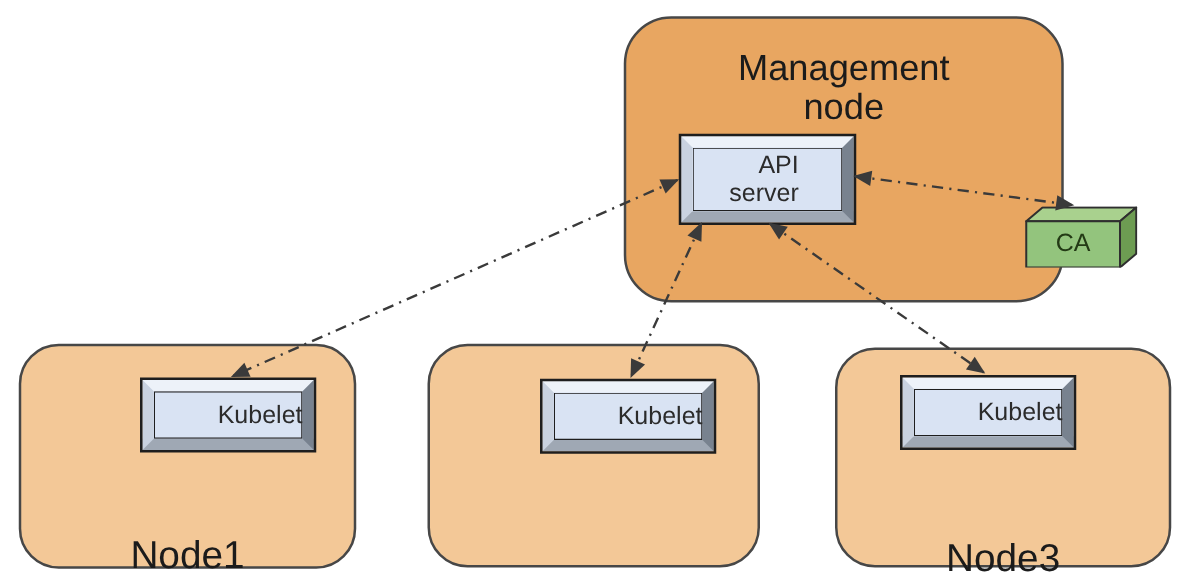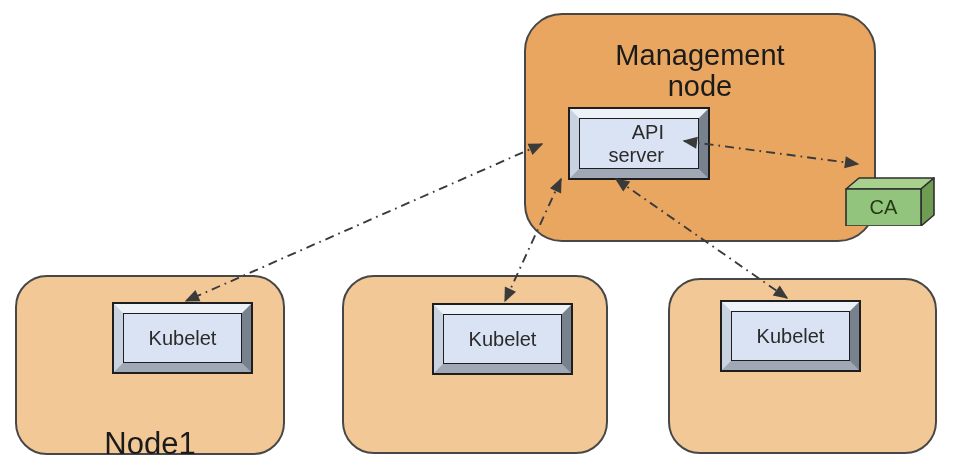--- a/index.html
+++ b/index.html
@@ -12,21 +12,21 @@
     background:#ffffff;
   }
 
   
   .group-node{
     position:absolute;
     box-sizing:border-box;
     border:2px solid #474747;
   }
   .mgmt{
-    left:524px;top:13px;width:352px;height:229px;
+    left:499px;top:13px;width:352px;height:229px;
     border-radius:38px;
     background:var(--management-node-fill,#E8A661);
   }
   .worker{
     border-radius:32px;
     background:var(--worker-node-fill,#F3C897);
   }
   .worker.n1{left:15px;top:275px;width:270px;height:180px;}
   .worker.n2{left:342px;top:275px;width:266px;height:179px;}
   .worker.n3{left:668px;top:278px;width:269px;height:176px;}
@@ -62,28 +62,28 @@
     display:flex;
     align-items:center;
   }
   .bevel .lbl{
     font-size:20px;
     line-height:23px;
     color:#2b2b2b;
   }
   .api-box{left:44px;top:94px;width:138px;height:69px;justify-content:flex-start;}
   .api-box .lbl{padding-left:15px;width:70px;text-align:right;}
-  .kub-box{width:137px;height:68px;justify-content:center;}
+  .kub-box{width:137px;height:56px;justify-content:flex-end;}
   .kub-box .lbl{text-align:center;}
   .n1 .kub-box{left:97px;top:27px;}
   .n2 .kub-box{left:90px;top:28px;}
   .n3 .kub-box{left:52px;top:22px;}
 
   
-  .ca-wrap{position:absolute;left:319px;top:150px;width:90px;height:49px;margin-top:12px;}
+  .ca-wrap{position:absolute;left:319px;top:150px;width:90px;height:49px;}
   .ca-wrap svg{position:absolute;left:0;top:0;display:block;}
   .ca-front{fill:var(--ca-front,#93C47D);}
   .ca-top{fill:var(--ca-top,#A9D18E);}
   .ca-side{fill:var(--ca-side,#6D9C52);}
   .ca-wrap .edge{stroke:#2f2f2f;stroke-width:1.6;stroke-linejoin:round;}
   .ca-label{
     position:absolute;left:1px;top:12px;width:75px;height:37px;
     display:flex;align-items:center;justify-content:center;
     font-size:20px;color:#233a15;
   }
@@ -146,15 +146,16 @@
   <div class="group-node worker n2">
     <div class="bevel kub-box">
       <span class="lbl">Kubelet</span>
     </div>
   </div>
 
   <div class="group-node worker n3">
     <div class="bevel kub-box">
       <span class="lbl">Kubelet</span>
     </div>
+    <div class="worker-title">Node3</div>
   </div>
 
 </div>
 
 </body></html>

